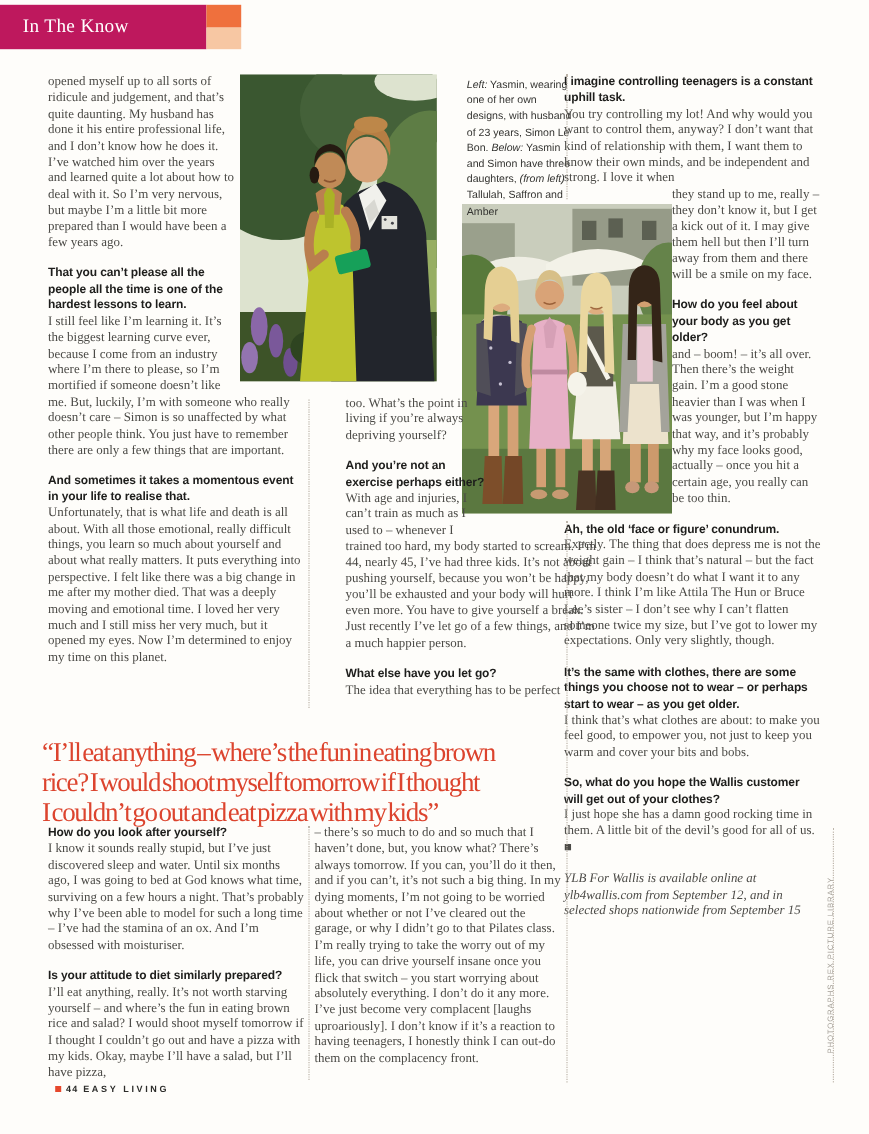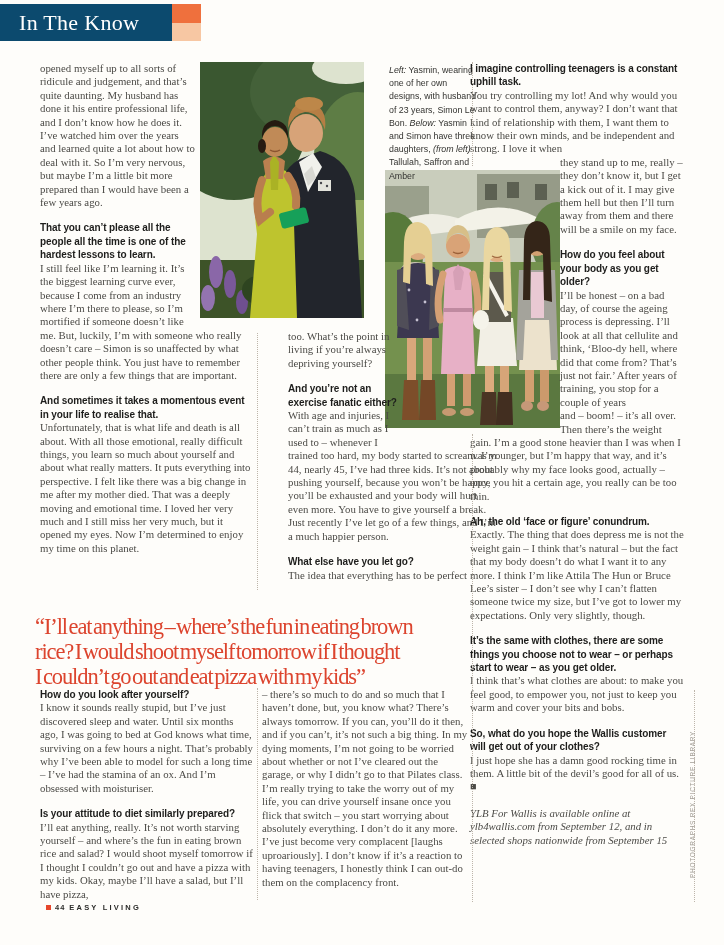--- a/index.html
+++ b/index.html
@@ -1,22 +1,22 @@
 <!DOCTYPE html>
 <html><head>
 <meta charset="utf-8">
 <style>
   html,body{margin:0;padding:0;}
   body{width:724px;height:945px;position:relative;background:#fefdfa;overflow:hidden;
        font-family:"Liberation Serif",serif;}
   .abs{position:absolute;}
 
   
-  .kicker-bar{left:0;top:4px;width:172px;height:37px;background:#0c4a6e;color:#fff;
-    font-family:"Liberation Serif",serif;font-size:22px;line-height:37px;padding-left:19px;
+  .kicker-bar{left:0;top:4px;width:172px;height:37px;background:#be185d;color:#fff;
+    font-family:"Liberation Serif",serif;font-size:16px;line-height:37px;padding-left:19px;
     box-sizing:border-box;letter-spacing:.3px;}
   .kicker-sq{left:172px;top:4px;width:29px;height:37px;}
   .kicker-sq .t{height:19px;background:#ef703d;}
   .kicker-sq .b{height:18px;background:#f7c7a3;}
 
   
   .col{position:absolute;color:#4b4a46;font-size:10.8px;line-height:13.4px;text-align:left;}
   .col p{margin:0;}
   .col p.q{font-family:"Liberation Sans",sans-serif;font-weight:bold;color:#1e1e1c;
            font-size:10px;line-height:13.4px;letter-spacing:-.1px;margin-top:12px;}
@@ -196,37 +196,36 @@
 <div class="col" style="left:40px;top:688px;width:214px;">
   <p class="q" style="margin-top:0">How do you look after yourself?</p>
   <p>I know it sounds really stupid, but I’ve just discovered sleep and water. Until six months ago, I was going to bed at God knows what time, surviving on a few hours a night. That’s probably why I’ve been able to model for such a long time – I’ve had the stamina of an ox. And I’m obsessed with moisturiser.</p>
   <p class="q">Is your attitude to diet similarly prepared?</p>
   <p>I’ll eat anything, really. It’s not worth starving yourself – and where’s the fun in eating brown rice and salad? I would shoot myself tomorrow if I thought I couldn’t go out and have a pizza with my kids. Okay, maybe I’ll have a salad, but I’ll have pizza,</p>
 </div>
 
 <div class="col" style="left:262px;top:330px;width:210px;margin-left:26px;">
   <div class="sp-r" style="width:94px;height:118px;"></div>
   <p>too. What’s the point in living if you’re always depriving yourself?</p>
-  <p class="q">And you’re not an exercise fanatic either?</p>
+  <p class="q">And you’re not an exercise perhaps either?</p>
   <p>With age and injuries, I can’t train as much as I used to – whenever I trained too hard, my body started to scream. I’m 44, nearly 45, I’ve had three kids. It’s not about pushing yourself, because you won’t be happy, you’ll be exhausted and your body will hurt even more. You have to give yourself a break. Just recently I’ve let go of a few things, and I’m a much happier person.</p>
   <p class="q">What else have you let go?</p>
   <p>The idea that everything has to be perfect</p>
 </div>
 
 <div class="col" style="left:262px;top:688px;width:210px;">
   <p>– there’s so much to do and so much that I haven’t done, but, you know what? There’s always tomorrow. If you can, you’ll do it then, and if you can’t, it’s not such a big thing. In my dying moments, I’m not going to be worried about whether or not I’ve cleared out the garage, or why I didn’t go to that Pilates class. I’m really trying to take the worry out of my life, you can drive yourself insane once you flick that switch – you start worrying about absolutely everything. I don’t do it any more. I’ve just become very complacent [laughs uproariously]. I don’t know if it’s a reaction to having teenagers, I honestly think I can out-do them on the complacency front.</p>
 </div>
 
 <div class="col" style="left:470px;top:62px;width:214px;">
   <p class="q" style="margin-top:0">I imagine controlling teenagers is a constant uphill task.</p>
   <p>You try controlling my lot! And why would you want to control them, anyway? I don’t want that kind of relationship with them, I want them to know their own minds, and be independent and strong. I love it when</p>
   <div class="sp-l" style="width:90px;height:272px;"></div>
   <p>they stand up to me, really – they don’t know it, but I get a kick out of it. I may give them hell but then I’ll turn away from them and there will be a smile on my face.</p>
   <p class="q">How do you feel about your body as you get older?</p>
-  <p>I’ll be honest – on a bad day, of course the ageing process is depressing. I’ll look at all that cellulite and think, ‘Bloo-dy hell, where did that come from? That’s just not fair.’ After years of training, you stop for a couple of years</p>
   <p>and – boom! – it’s all over. Then there’s the weight gain. I’m a good stone heavier than I was when I was younger, but I’m happy that way, and it’s probably why my face looks good, actually – once you hit a certain age, you really can be too thin.</p>
   <p class="q">Ah, the old ‘face or figure’ conundrum.</p>
   <p>Exactly. The thing that does depress me is not the weight gain – I think that’s natural – but the fact that my body doesn’t do what I want it to any more. I think I’m like Attila The Hun or Bruce Lee’s sister – I don’t see why I can’t flatten someone twice my size, but I’ve got to lower my expectations. Only very slightly, though.</p>
   <p class="q">It’s the same with clothes, there are some things you choose not to wear – or perhaps start to wear – as you get older.</p>
   <p>I think that’s what clothes are about: to make you feel good, to empower you, not just to keep you warm and cover your bits and bobs.</p>
   <p class="q">So, what do you hope the Wallis customer will get out of your clothes?</p>
   <p>I just hope she has a damn good rocking time in them. A little bit of the devil’s good for all of us. ■</p>
   <p class="shopinfo">YLB For Wallis is available online at ylb4wallis.com from September 12, and in selected shops nationwide from September 15</p>
 </div>
 

